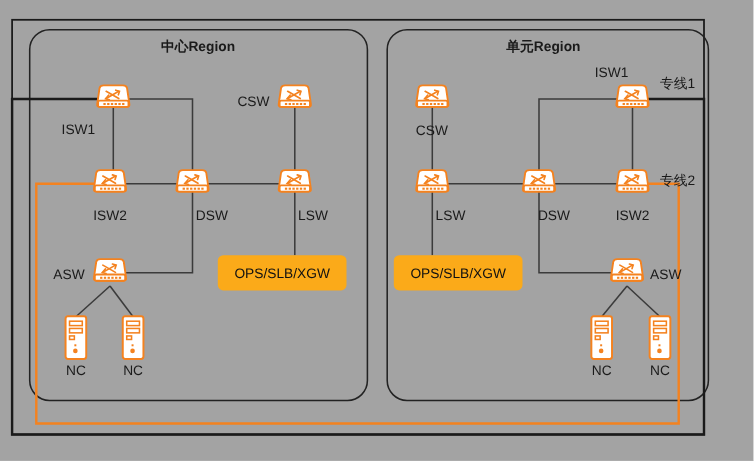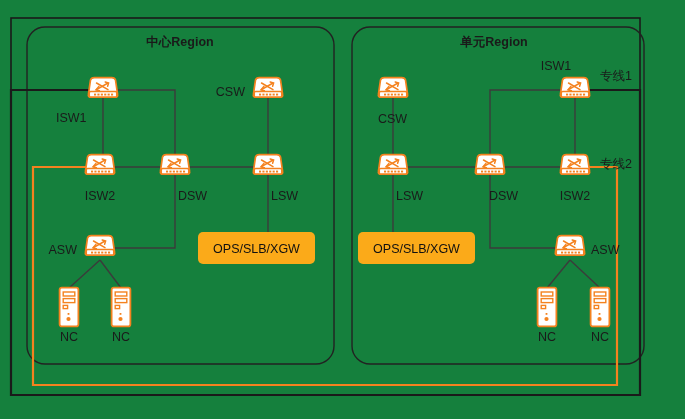--- a/index.html
+++ b/index.html
@@ -7,21 +7,21 @@
     padding: 0;
     background: #ffffff;
   }
   body {
     font-family: "Liberation Sans", sans-serif;
   }
   #canvas {
     position: relative;
     width: 685px;
     height: 419px;
-    background: #15803d;
+    background: #a3a3a3;
     overflow: hidden;
   }
   #diagram-svg {
     position: absolute;
     left: 0;
     top: 0;
     width: 685px;
     height: 419px;
   }
   .region-title {

